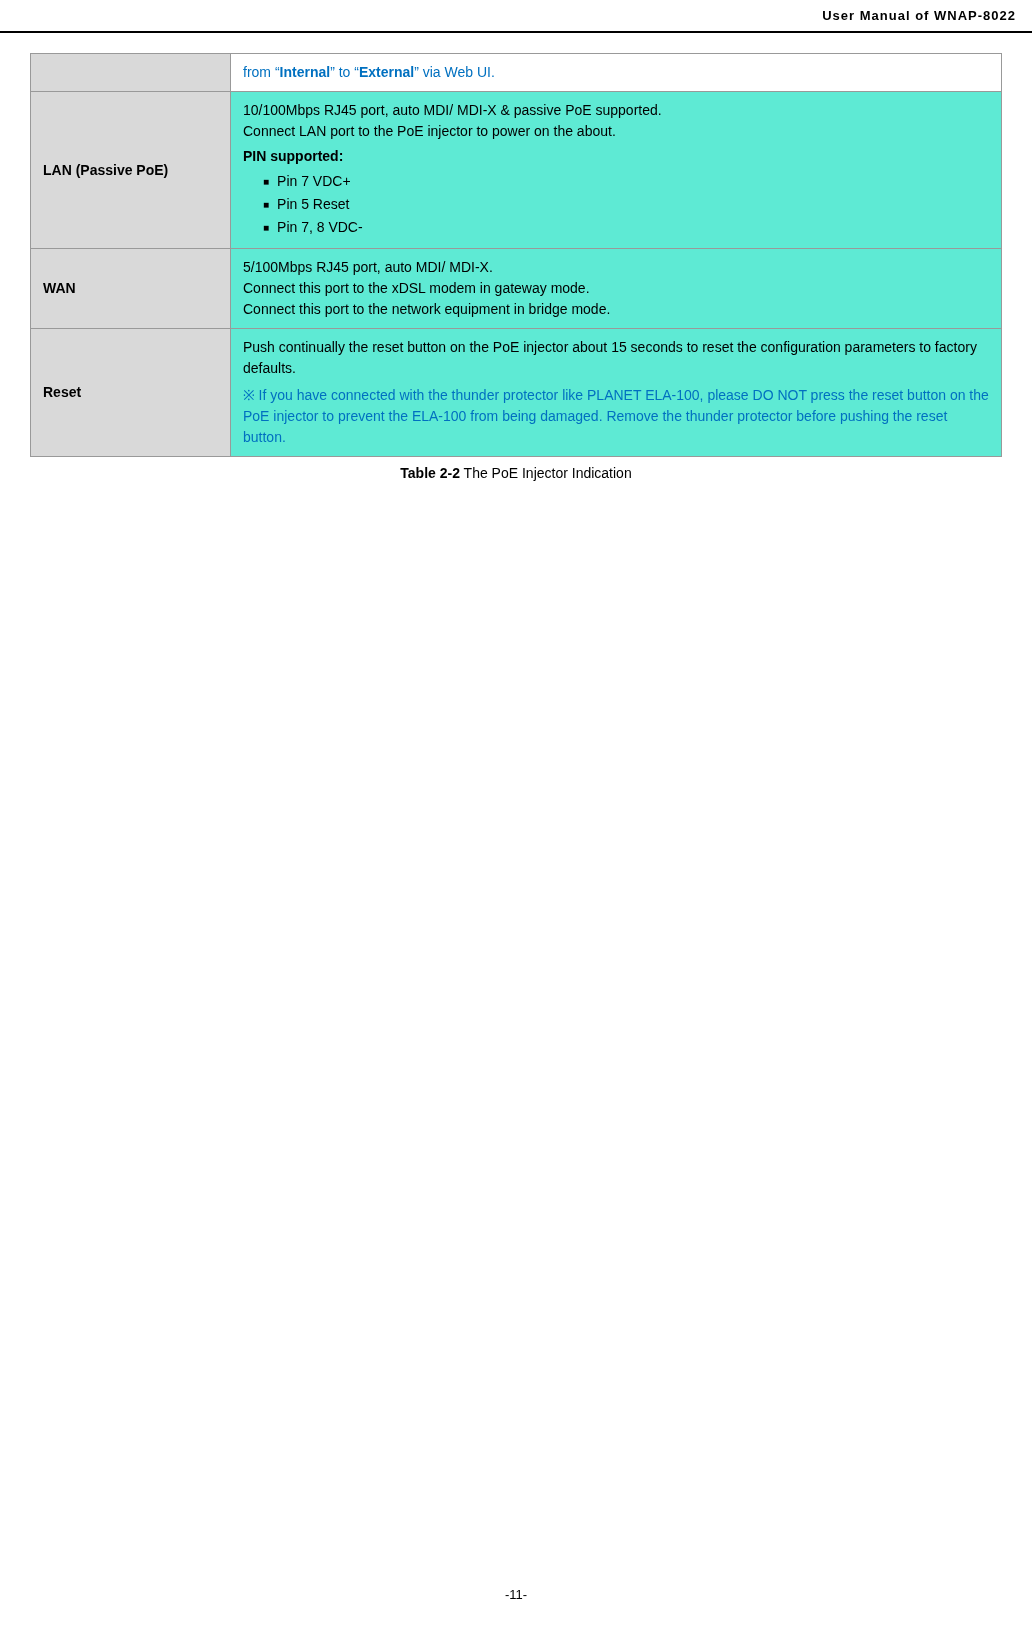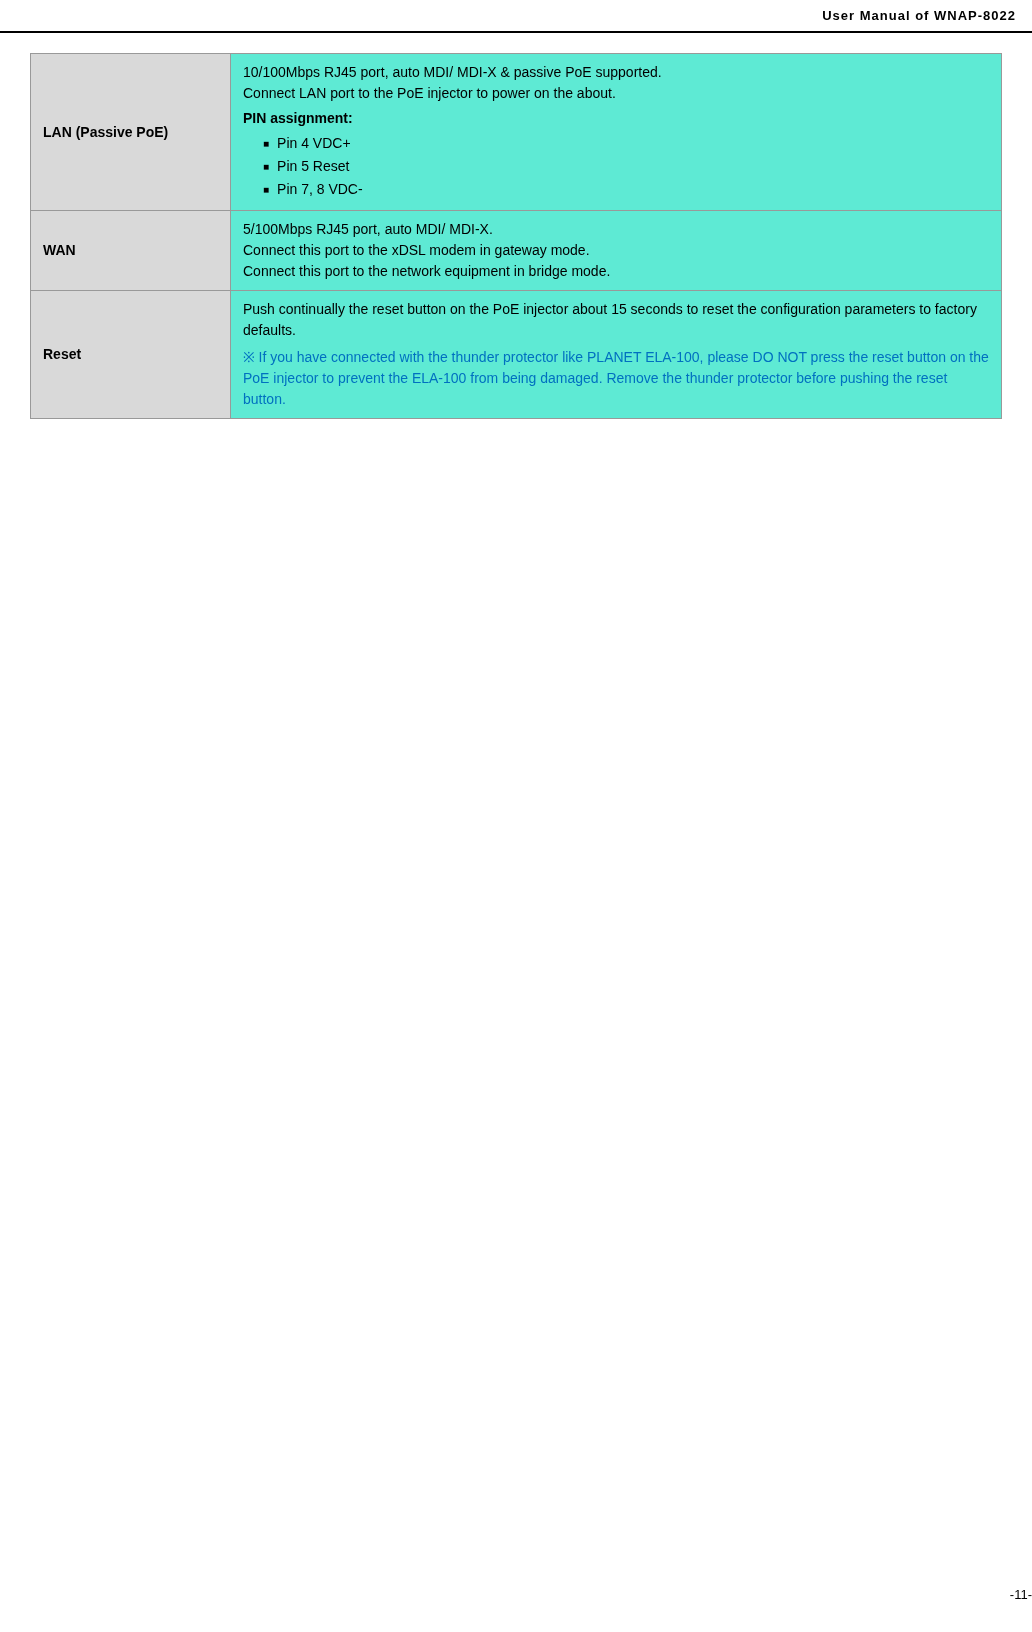--- a/index.html
+++ b/index.html
@@ -101,52 +101,60 @@
 
     .table-caption-bold {
       font-weight: bold;
     }
 
     .page-footer {
       position: absolute;
       bottom: 30px;
       left: 0;
       right: 0;
-      text-align: right;
+      text-align: center;
       font-size: 13px;
     }
 
     .reset-warning {
       color: #0070c0;
       font-weight: normal;
     }
   </style>
 </head>
 <body>
 
 <div class="page-header">
   <span>User  Manual  of  WNAP-8022</span>
 </div>
 
 <div class="page-content">
   <table>
 
     <tbody>
+        <tr class="row-intro">
+      <td class="col-label" style="background-color:#d9d9d9;"></td>
+      <td class="col-desc">
+        <span class="blue-text">
+          <span>from “</span><span class="blue-bold">Internal</span><span>” to “</span><span class="blue-bold">External</span><span>” via Web UI.</span>
+        </span>
+      </td>
+    </tr>
 
     <tr>
       <td class="col-label">
         <span>LAN (Passive PoE)</span>
       </td>
       <td class="col-desc">
         <div>10/100Mbps RJ45 port, auto MDI/ MDI-X &amp; passive PoE supported.</div>
         <div>Connect LAN port to the PoE injector to power on the about.</div>
-        <div class="bold" style="margin-top:4px;">PIN assignment:</div>
+        <div class="bold" style="margin-top:4px;">PIN supported:</div>
         <ul class="pin-list">
           <li>
-            <span>Pin 4 VDC+</span>
+            <span>Pin 7 VDC+</span>
           </li>
           <li>
             <span>Pin 5 Reset</span>
           </li>
           <li>
             <span>Pin 7, 8 VDC-</span>
           </li>
         </ul>
       </td>
     </tr>
@@ -167,17 +175,20 @@
         <span>Reset</span>
       </td>
       <td class="col-desc">
         <div style="margin-bottom:6px;">Push  continually  the  reset  button  on  the  PoE  injector  about  15  seconds  to reset the configuration parameters to factory defaults.</div>
         <div class="reset-warning">※  If  you  have  connected  with  the  thunder  protector  like  PLANET ELA-100, please DO NOT press the reset button on the PoE injector to prevent  the  ELA-100  from  being  damaged.  Remove  the  thunder protector before pushing the reset button.</div>
       </td>
     </tr>
   </tbody>
     </table>
 
+  <div class="table-caption">
+    <span class="table-caption-bold">Table 2-2</span><span> The PoE Injector Indication</span>
+  </div>
 </div>
 
 <div class="page-footer">
   <span>-11-</span>
 </div>
 
 </body></html>

